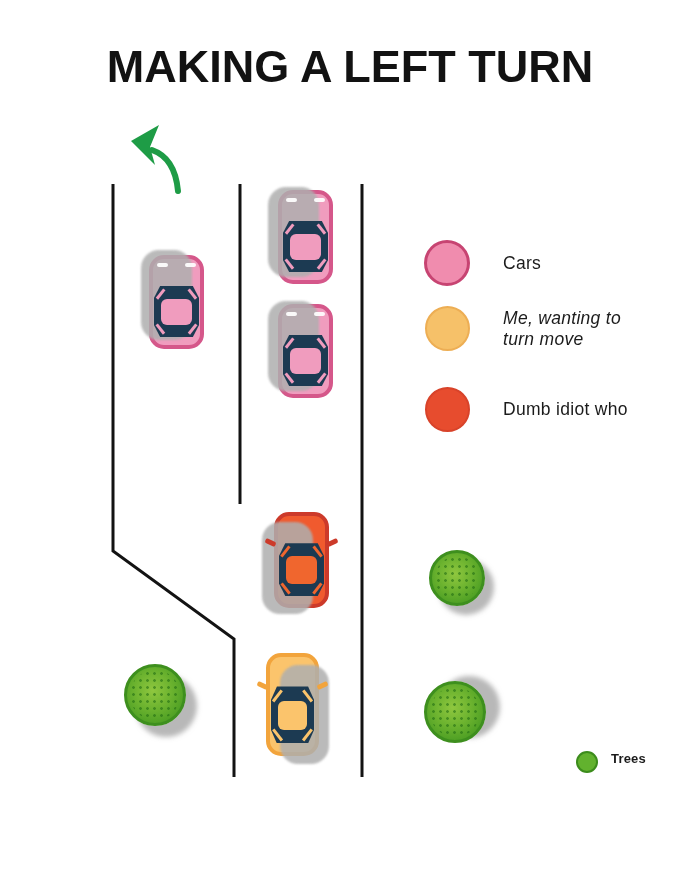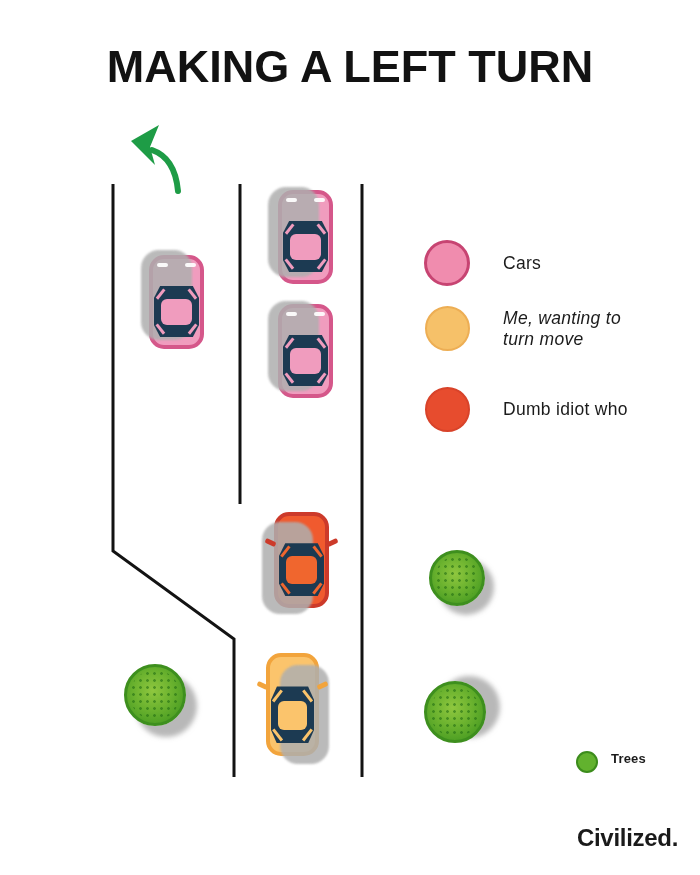--- a/index.html
+++ b/index.html
@@ -178,15 +178,14 @@
     <div class="legend-text">
       <div>Dumb idiot who</div>
     </div>
   </div>
 
   <div class="trees-legend">
     <span class="dot trees"></span>
     <span class="trees-label">Trees</span>
   </div>
 
-  <div class="brand">Civilized.</div>
 
 </div>
 
 </body></html>

